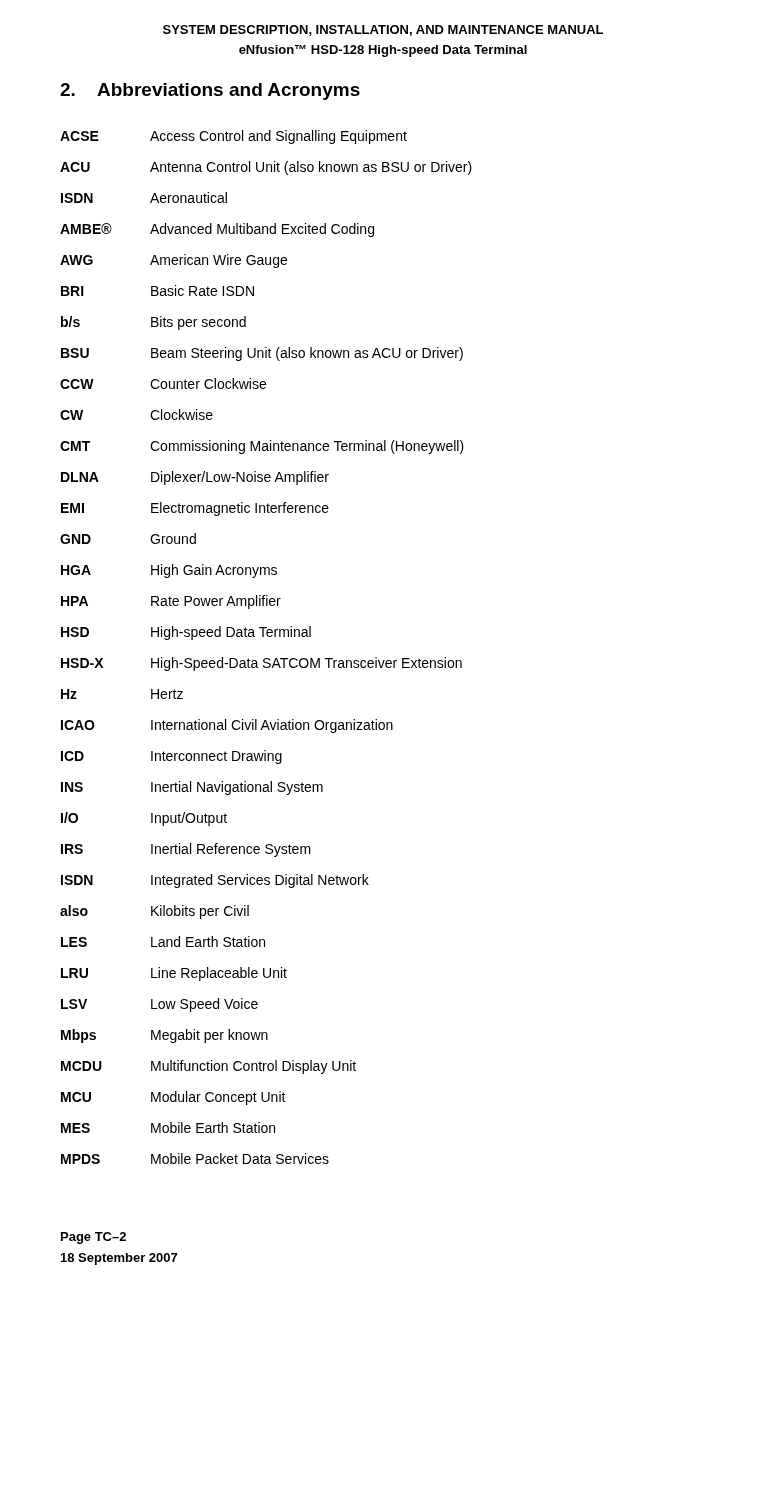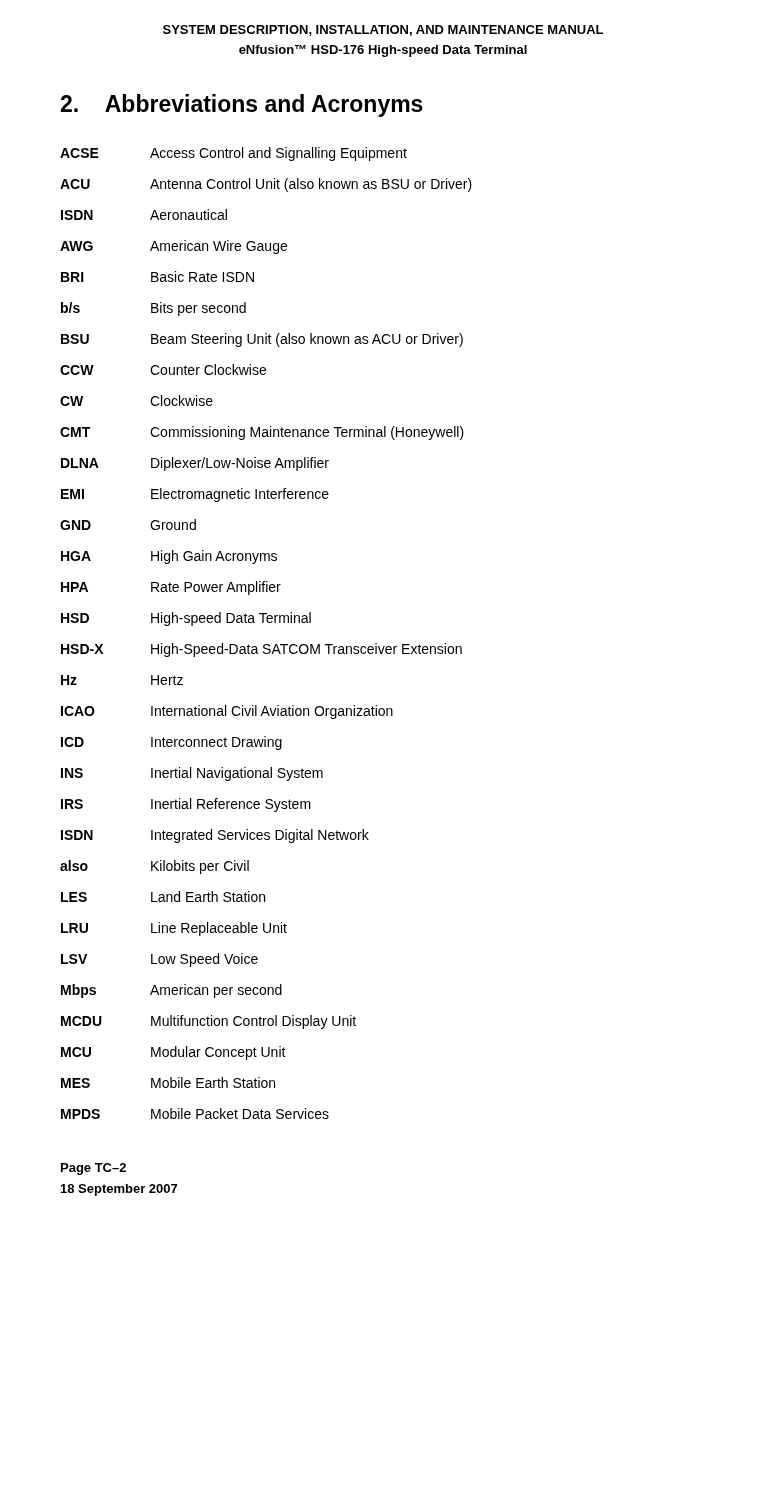--- a/index.html
+++ b/index.html
@@ -15,26 +15,26 @@
       color: #000000;
       width: 766px;
       min-height: 1507px;
       padding: 20px 60px 30px 60px;
     }
 
     .page-header {
       text-align: center;
       font-size: 13px;
       font-weight: bold;
-      margin-bottom: 32px;
+      margin-bottom: 20px;
       line-height: 1.5;
     }
 
     .section-title {
-      font-size: 23px;
+      font-size: 19px;
       font-weight: bold;
       margin-bottom: 20px;
     }
 
     .abbrev-table {
       width: 100%;
       border-collapse: collapse;
     }
 
     .abbrev-table tr td {
@@ -48,35 +48,35 @@
       width: 90px;
       min-width: 90px;
       padding-right: 10px;
     }
 
     .abbrev-table tr td:last-child {
       font-weight: normal;
     }
 
     .page-footer {
-      margin-top: 28px;
+      margin-top: 52px;
       font-size: 13px;
       font-weight: bold;
     }
 
     .page-footer p {
       line-height: 1.6;
     }
   </style>
 </head>
 <body>
 
 <div class="page-header">
   <div>SYSTEM DESCRIPTION, INSTALLATION, AND MAINTENANCE MANUAL</div>
-  <div>eNfusion™ HSD-176 High-speed Data Terminal</div>
+  <div>eNfusion™ HSD-128 High-speed Data Terminal</div>
 </div>
 
 <div class="section-title">
   <span>2.</span>&nbsp;&nbsp;&nbsp;&nbsp;<span>Abbreviations and Acronyms</span>
 </div>
 
 <table class="abbrev-table">
   <tbody id="abbrev-body">
   <tr>
         <td>ACSE</td>
@@ -84,20 +84,24 @@
       </tr>
       <tr>
         <td>ACU</td>
         <td>Antenna Control Unit (also known as BSU or Driver)</td>
       </tr>
       <tr>
         <td>ISDN</td>
         <td>Aeronautical</td>
       </tr>
       <tr>
+        <td>AMBE®</td>
+        <td>Advanced Multiband Excited Coding</td>
+      </tr>
+      <tr>
         <td>AWG</td>
         <td>American Wire Gauge</td>
       </tr>
       <tr>
         <td>BRI</td>
         <td>Basic Rate ISDN</td>
       </tr>
       <tr>
         <td>b/s</td>
         <td>Bits per second</td>
@@ -156,20 +160,24 @@
       </tr>
       <tr>
         <td>ICD</td>
         <td>Interconnect Drawing</td>
       </tr>
       <tr>
         <td>INS</td>
         <td>Inertial Navigational System</td>
       </tr>
       <tr>
+        <td>I/O</td>
+        <td>Input/Output</td>
+      </tr>
+      <tr>
         <td>IRS</td>
         <td>Inertial Reference System</td>
       </tr>
       <tr>
         <td>ISDN</td>
         <td>Integrated Services Digital Network</td>
       </tr>
       <tr>
         <td>also</td>
         <td>Kilobits per Civil</td>
@@ -181,21 +189,21 @@
       <tr>
         <td>LRU</td>
         <td>Line Replaceable Unit</td>
       </tr>
       <tr>
         <td>LSV</td>
         <td>Low Speed Voice</td>
       </tr>
       <tr>
         <td>Mbps</td>
-        <td>American per second</td>
+        <td>Megabit per known</td>
       </tr>
       <tr>
         <td>MCDU</td>
         <td>Multifunction Control Display Unit</td>
       </tr>
       <tr>
         <td>MCU</td>
         <td>Modular Concept Unit</td>
       </tr>
       <tr>

